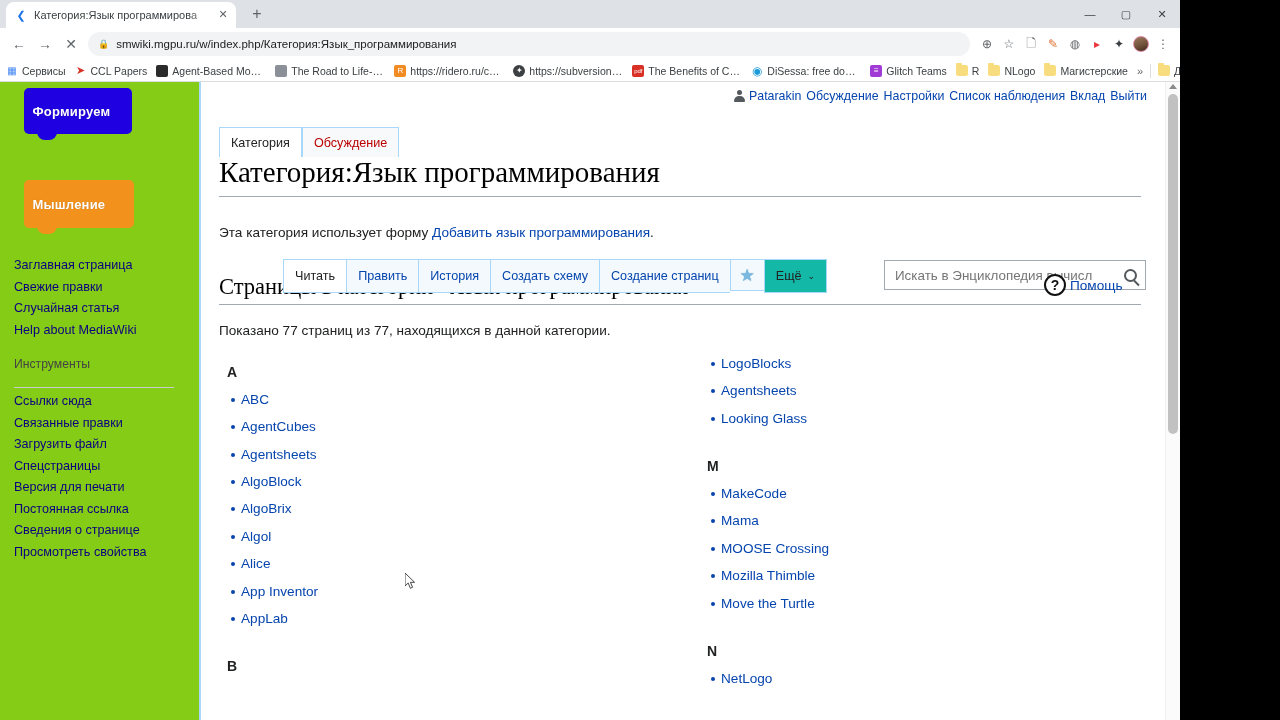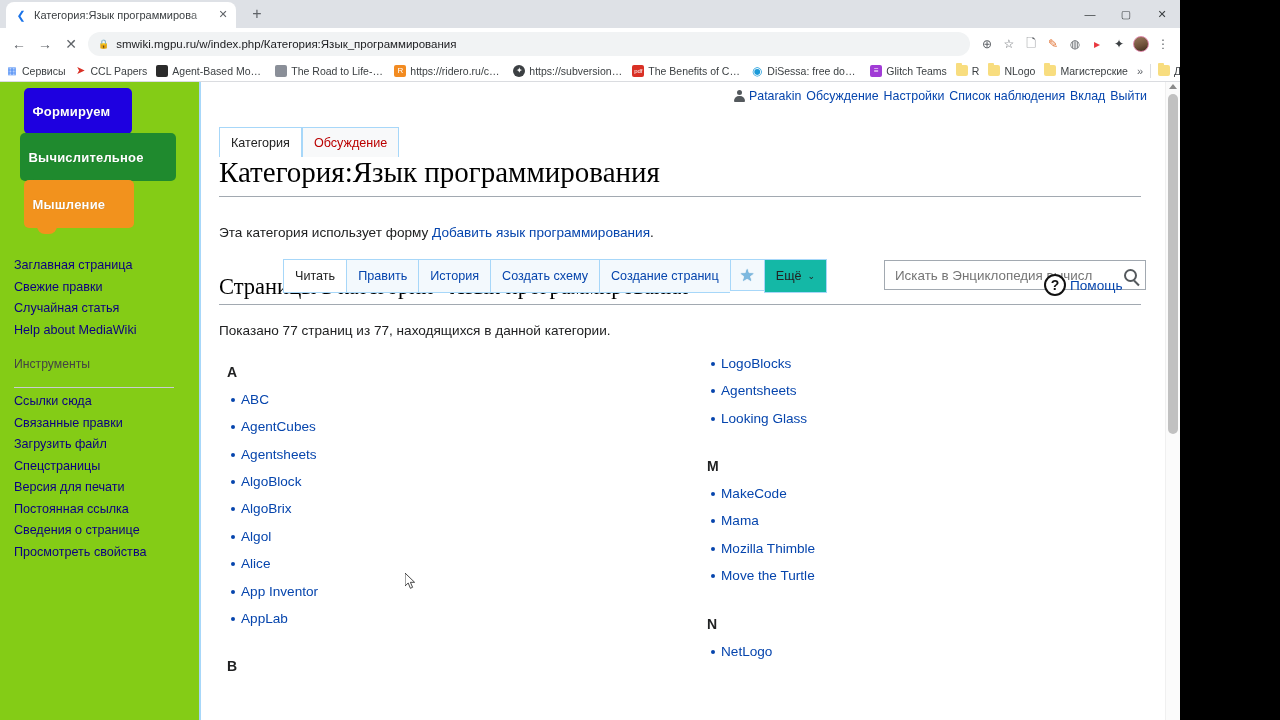--- a/index.html
+++ b/index.html
@@ -573,21 +573,20 @@
     </div>
   </div>
 
   <div id="viewport">
 
     <div id="mwpage">
 
       <div id="mw-sidebar">
         <div class="mw-logo">
           <div class="blk blk-1">Формируем</div>
-          <div class="blk blk-2">Вычислительное</div>
           <div class="blk blk-3">Мышление</div>
         </div>
 
         <div class="mw-nav">
           <a href="#">Заглавная страница</a>
           <a href="#">Свежие правки</a>
           <a href="#">Случайная статья</a>
           <a href="#">Help about MediaWiki</a>
 
           <div class="mw-portal-head">Инструменты</div>
@@ -653,20 +652,21 @@
             <div class="cat-col second">
               <ul class="cat-list" style="margin-top:-14px">
                 <li><a href="#" style="color:inherit;text-decoration:none">LogoBlocks</a></li>
                 <li><a href="#" style="color:inherit;text-decoration:none">Agentsheets</a></li>
                 <li><a href="#" style="color:inherit;text-decoration:none">Looking Glass</a></li>
               </ul>
               <div class="cat-letter spaced">M</div>
               <ul class="cat-list">
                 <li><a href="#" style="color:inherit;text-decoration:none">MakeCode</a></li>
                 <li><a href="#" style="color:inherit;text-decoration:none">Mama</a></li>
+                <li><a href="#" style="color:inherit;text-decoration:none">MOOSE Crossing</a></li>
                 <li><a href="#" style="color:inherit;text-decoration:none">Mozilla Thimble</a></li>
                 <li><a href="#" style="color:inherit;text-decoration:none">Move the Turtle</a></li>
               </ul>
               <div class="cat-letter spaced">N</div>
               <ul class="cat-list">
                 <li><a href="#" style="color:inherit;text-decoration:none">NetLogo</a></li>
               </ul>
             </div>
 
           </div>

